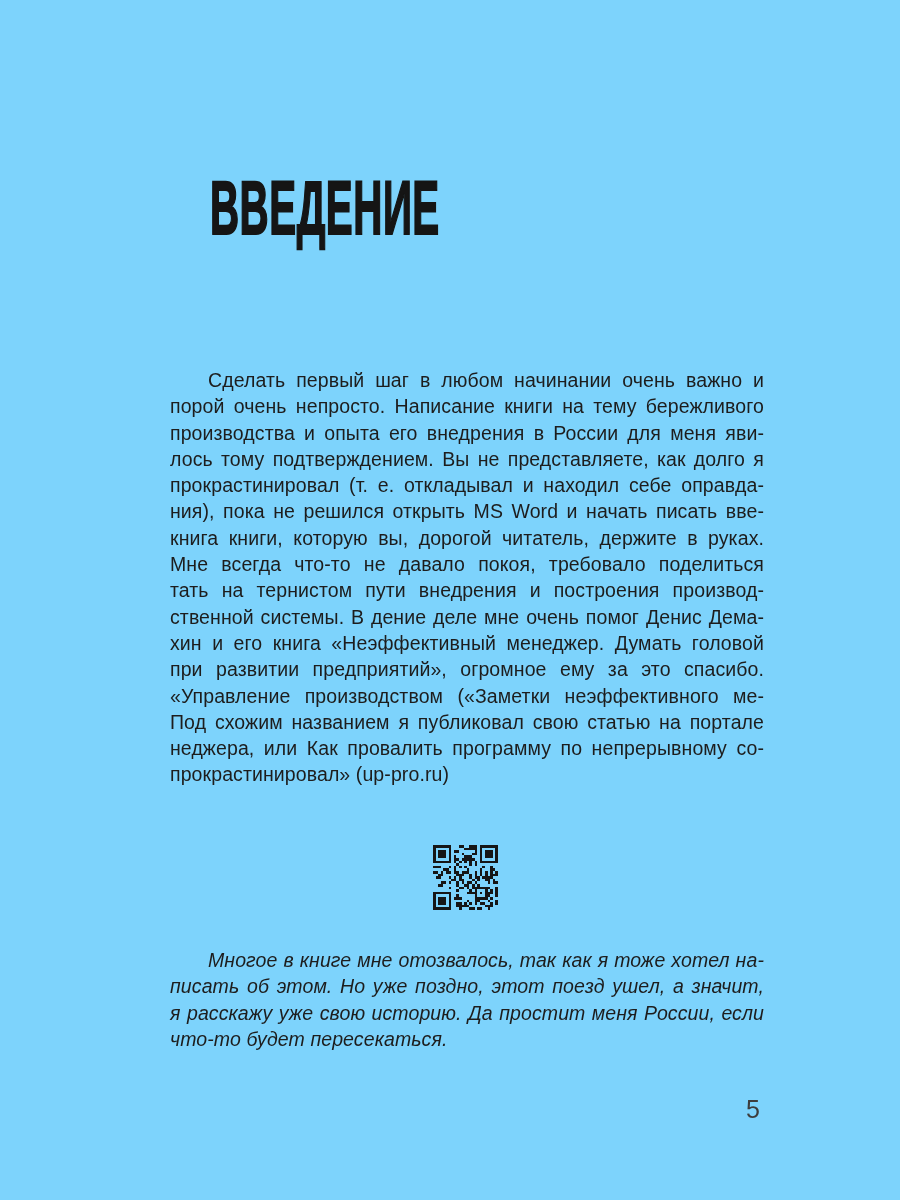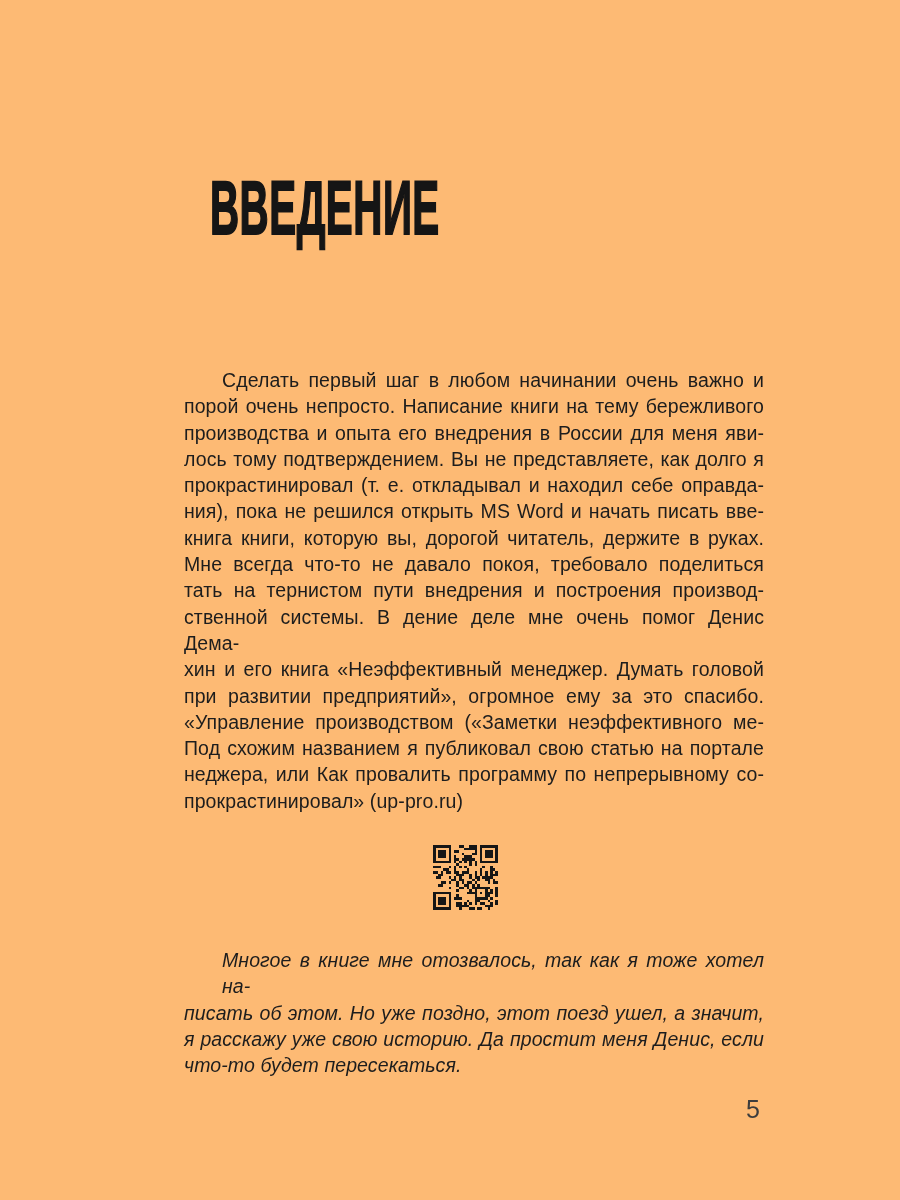--- a/index.html
+++ b/index.html
@@ -5,21 +5,21 @@
   html, body { margin: 0; padding: 0; }
   body {
     width: 900px; height: 1200px;
     background: #ffffff;
     font-family: "Liberation Sans", sans-serif;
     position: relative;
     overflow: hidden;
   }
   .page {
     position: absolute; inset: 0;
-    background: #fdba74;
+    background: #7dd3fc;
     padding-left: 29px;
   }
   
   .title {
     position: absolute;
     left: 210px; top: 170px;
     margin: 0;
     font-family: "Liberation Sans", sans-serif;
     font-weight: bold;
     font-size: 76px;
@@ -36,21 +36,21 @@
     position: absolute;
     left: 170px;
     width: 594px;
     font-size: 19.5px;
     line-height: 26.3px;
     color: #1d1d1d;
     letter-spacing: 0.1px;
   }
   .p1 { top: 367px; }
   .p2 { top: 947px; font-style: italic; }
-  .ln { text-align: justify; text-align-last: justify; margin-left: 14px; }
+  .ln { text-align: justify; text-align-last: justify; }
   .ln.first { padding-left: 38px; }
   .ln.last { text-align-last: left; }
   
   .qr {
     position: absolute;
     left: 433px; top: 845px;
     width: 65px; height: 65px;
   }
   .qr svg { display: block; }
   
@@ -377,19 +377,19 @@
         <rect x="15" y="24" width="1" height="1"></rect>
         <rect x="17" y="24" width="1" height="1"></rect>
         <rect x="18" y="24" width="1" height="1"></rect>
         <rect x="21" y="24" width="1" height="1"></rect>
       </svg>
   </div>
 
   <div class="para p2">
       <div class="ln first">Многое в книге мне отозвалось, так как я тоже хотел на-</div>
       <div class="ln">писать об этом. Но уже поздно, этот поезд ушел, а значит,</div>
-      <div class="ln">я расскажу уже свою историю. Да простит меня Денис, если</div>
+      <div class="ln">я расскажу уже свою историю. Да простит меня России, если</div>
       <div class="ln last">что-то будет пересекаться.</div>
     </div>
 
   <div class="pageno">5</div>
 
 </div>
 
 </body></html>

